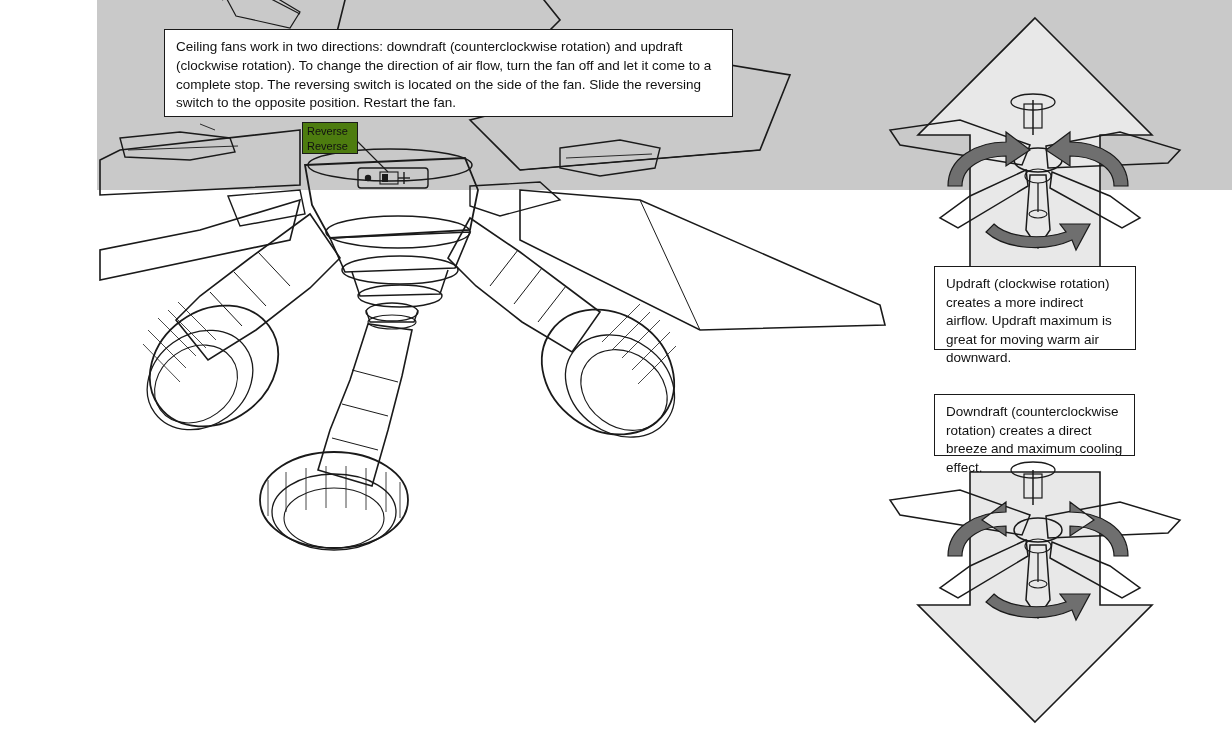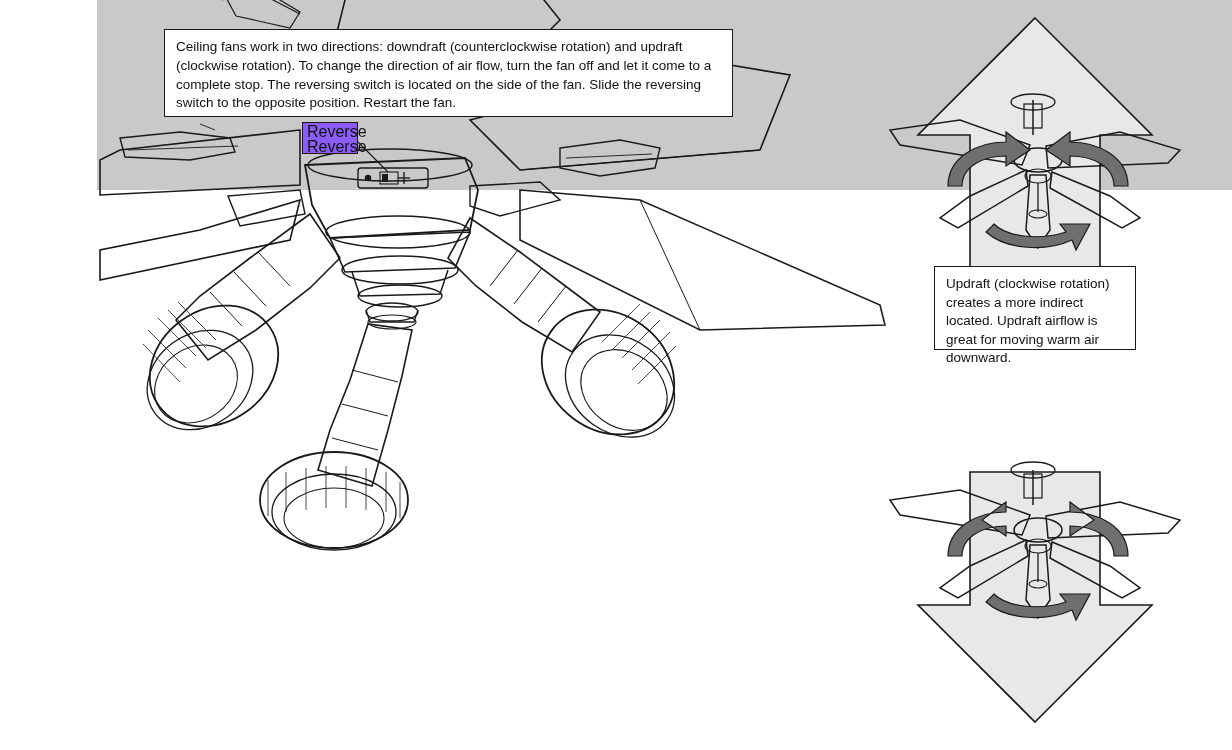--- a/index.html
+++ b/index.html
@@ -70,24 +70,24 @@
     height: 62px;
   }
 
   
   #reverse-switch-label {
     position: absolute;
     left: 302px;
     top: 122px;
     width: 56px;
     height: 32px;
-    background: #8b5cf6;
+    background: #4d7c0f;
     border: 1px solid #1a1a1a;
     box-sizing: border-box;
-    font-size: 16px;
+    font-size: 11px;
     line-height: 15px;
     color: #111111;
     padding: 1px 0 0 4px;
   }
 
   svg { display: block; }
   .ln { fill: none; stroke: #1a1a1a; }
 </style>
 </head>
 <body>
@@ -235,16 +235,17 @@
 
   </svg>
 
   <div class="callout" id="callout-main">Ceiling fans work in two directions: downdraft (counterclockwise rotation) and updraft (clockwise rotation). To change the direction of air flow, turn the fan off and let it come to a complete stop. The reversing switch is located on the side of the fan. Slide the reversing switch to the opposite position. Restart the fan.</div>
 
   <div id="reverse-switch-label">
     <div>Reverse</div>
     <div>Reverse</div>
   </div>
 
-  <div class="callout" id="callout-updraft">Updraft (clockwise rotation) creates a more indirect located. Updraft airflow is great for moving warm air downward.</div>
-
+  <div class="callout" id="callout-updraft">Updraft (clockwise rotation) creates a more indirect airflow. Updraft maximum is great for moving warm air downward.</div>
+
+  <div class="callout" id="callout-downdraft">Downdraft (counterclockwise rotation) creates a direct breeze and maximum cooling effect.</div>
 
 </div>
 
 </body></html>

